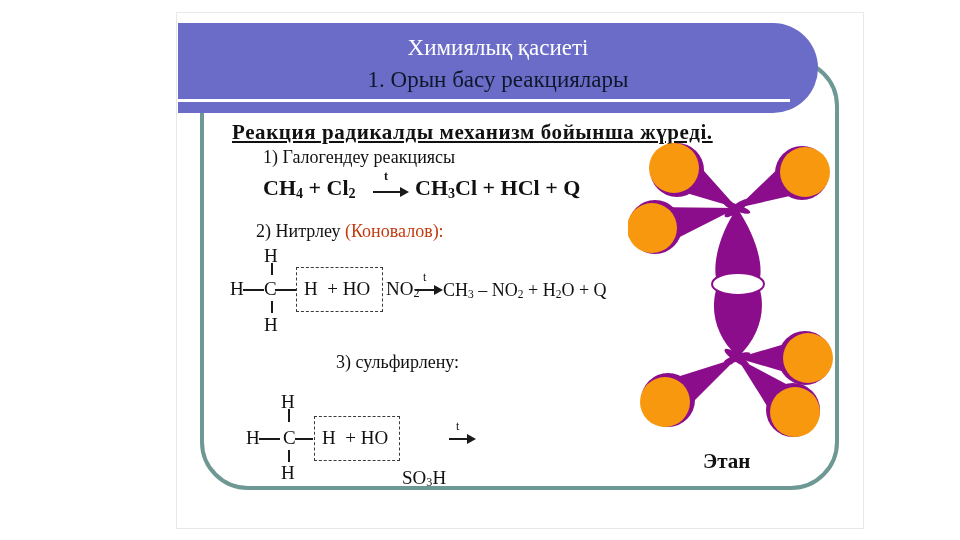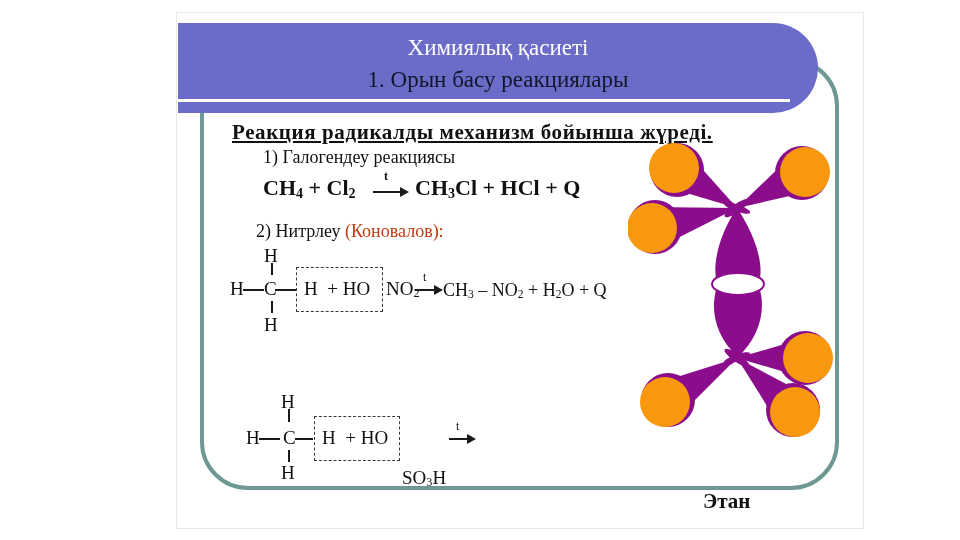--- a/index.html
+++ b/index.html
@@ -26,21 +26,21 @@
   .st .el{position:absolute;line-height:1;white-space:pre;}
   .bond{position:absolute;height:2px;background:#1a1a1a;}
   .vbond{position:absolute;width:1.7px;background:#1a1a1a;}
   .arrowr::after{content:'';position:absolute;right:-2px;top:-4px;width:0;height:0;
                  border-left:9px solid #1a1a1a;border-top:5px solid transparent;
                  border-bottom:5px solid transparent;}
   .dashbox{position:absolute;border:1.6px dashed #3a3a3a;}
   .tlab{position:absolute;font-size:12px;line-height:1;}
   .prod{position:absolute;font-size:18px;line-height:1;white-space:pre;}
   .sub{font-size:0.64em;line-height:0;position:relative;top:0.2em;}
-  .ethane{font-size:21px;font-weight:bold;margin-top:40px;}
+  .ethane{font-size:21px;font-weight:bold;}
   .molecule{position:absolute;left:628px;top:133px;}
 </style>
 </head>
 <body>
 
 <div class="slide"></div>
 
 <div class="frame" style="border-color: rgb(110, 152, 148);"></div>
 
 <div class="hdr" style="background: rgb(106, 108, 200);">
@@ -78,20 +78,21 @@
     <div class="dashbox" style="left:68px;top:21px;width:85px;height:43px;"></div>
     <span class="el" style="left:76px;top:33px;"><span>H  + HO</span></span>
     <span class="el" style="left:158px;top:33px;"><span>NO</span><span class="sub">2</span></span>
     <div class="bond arrowr" style="left:187px;top:43px;width:26px;"></div>
     <span class="tlab" style="left:195px;top:25px;">t</span>
     <span class="prod" style="left:215px;top:35px;"><span>CH</span><span class="sub">3</span><span> – NO</span><span class="sub">2</span><span> + H</span><span class="sub">2</span><span>O + Q</span></span>
     <div class="vbond" style="left:43px;top:55px;height:12px;"></div>
     <span class="el" style="left:36px;top:69px;">H</span>
   </div>
 
+  <div class="abs lbl" style="left:336px;top:351px;">3) сульфирлену:</div>
 
   <div class="st" style="left:246px;top:392px;width:405px;height:96px;">
     <span class="el" style="left:35px;top:0;">H</span>
     <div class="vbond" style="left:42px;top:17px;height:13px;"></div>
     <span class="el" style="left:0;top:36px;">H</span>
     <div class="bond" style="left:13px;top:46px;width:21px;"></div>
     <span class="el" style="left:37px;top:36px;">C</span>
     <div class="bond" style="left:49px;top:46px;width:18px;"></div>
     <div class="dashbox" style="left:68px;top:24px;width:84px;height:43px;"></div>
     <span class="el" style="left:76px;top:36px;"><span>H  + HO</span></span>

